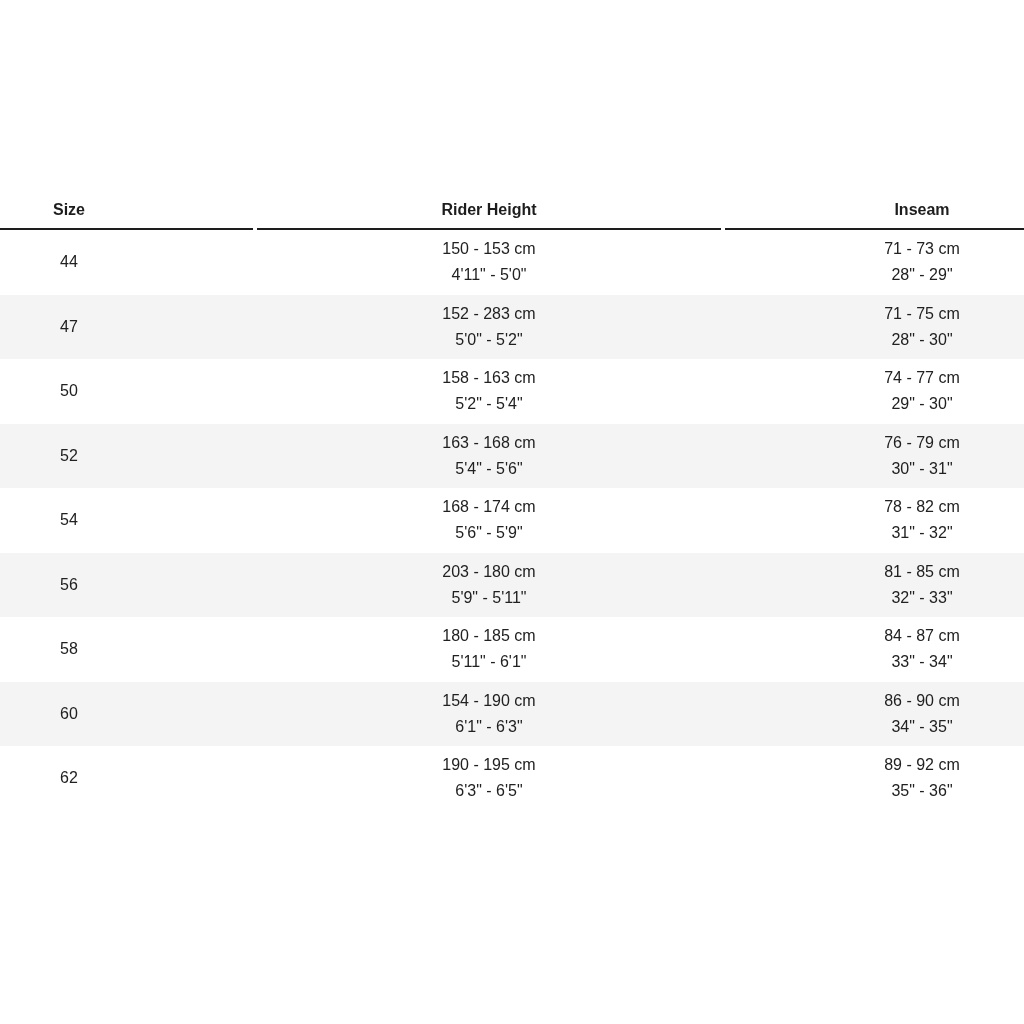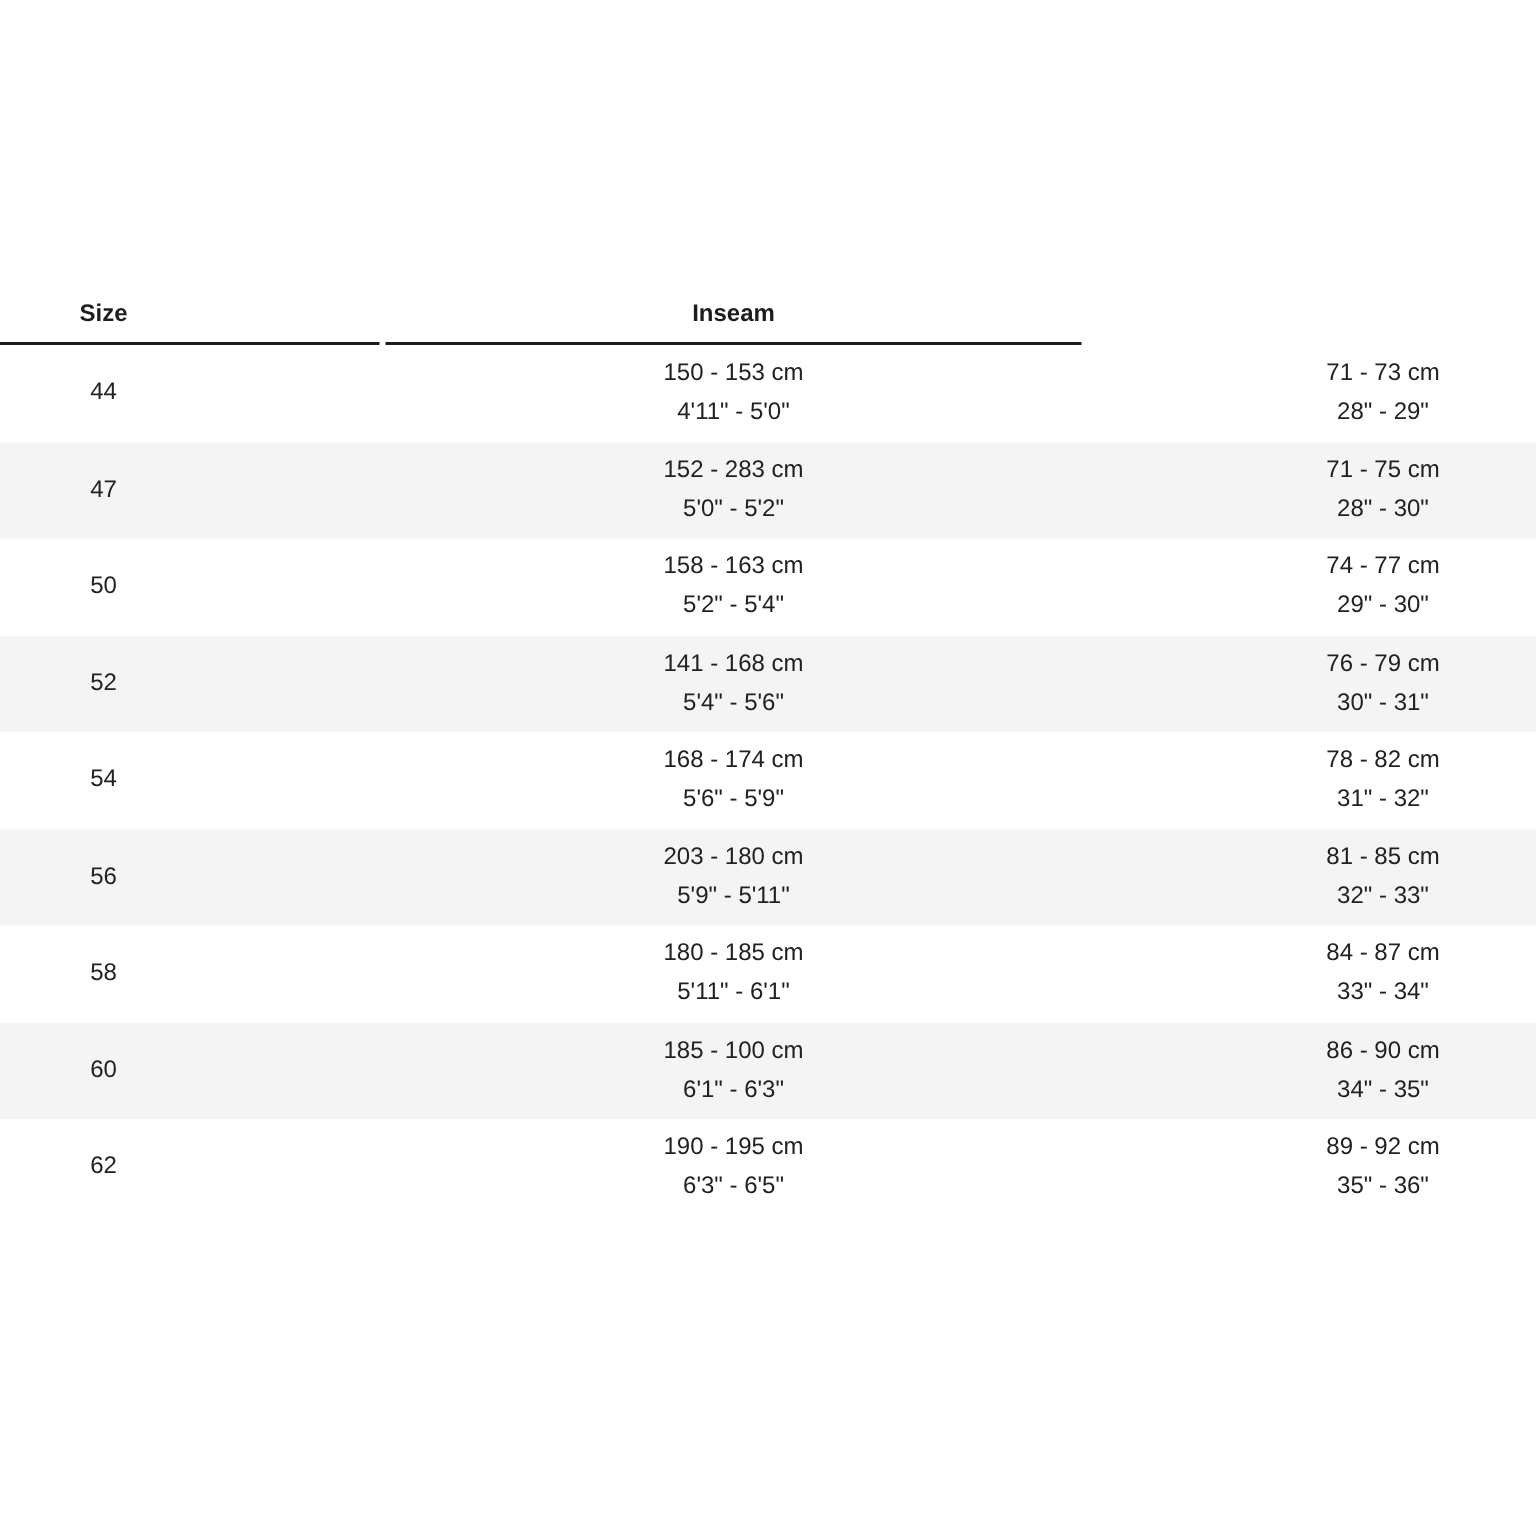--- a/index.html
+++ b/index.html
@@ -45,20 +45,21 @@
   .cell .sub { display: block; }
 </style>
 </head>
 <body>
 
 <div class="viewport">
   <div class="sizing-table">
 
     <div class="thead-row">
       <div class="hcell">Size</div>
+      <div class="hcell">Rider Height</div>
       <div class="hcell">Inseam</div>
     </div>
 
     <div class="row">
       <div class="cell">44</div>
       <div class="cell">
         <span class="sub">150 - 153 cm</span>
         <span class="sub">4'11" - 5'0"</span>
       </div>
       <div class="cell">
@@ -87,21 +88,21 @@
       </div>
       <div class="cell">
         <span class="sub">74 - 77 cm</span>
         <span class="sub">29" - 30"</span>
       </div>
     </div>
 
     <div class="row">
       <div class="cell">52</div>
       <div class="cell">
-        <span class="sub">141 - 168 cm</span>
+        <span class="sub">163 - 168 cm</span>
         <span class="sub">5'4" - 5'6"</span>
       </div>
       <div class="cell">
         <span class="sub">76 - 79 cm</span>
         <span class="sub">30" - 31"</span>
       </div>
     </div>
 
     <div class="row">
       <div class="cell">54</div>
@@ -135,21 +136,21 @@
       </div>
       <div class="cell">
         <span class="sub">84 - 87 cm</span>
         <span class="sub">33" - 34"</span>
       </div>
     </div>
 
     <div class="row">
       <div class="cell">60</div>
       <div class="cell">
-        <span class="sub">185 - 100 cm</span>
+        <span class="sub">154 - 190 cm</span>
         <span class="sub">6'1" - 6'3"</span>
       </div>
       <div class="cell">
         <span class="sub">86 - 90 cm</span>
         <span class="sub">34" - 35"</span>
       </div>
     </div>
 
     <div class="row">
       <div class="cell">62</div>

